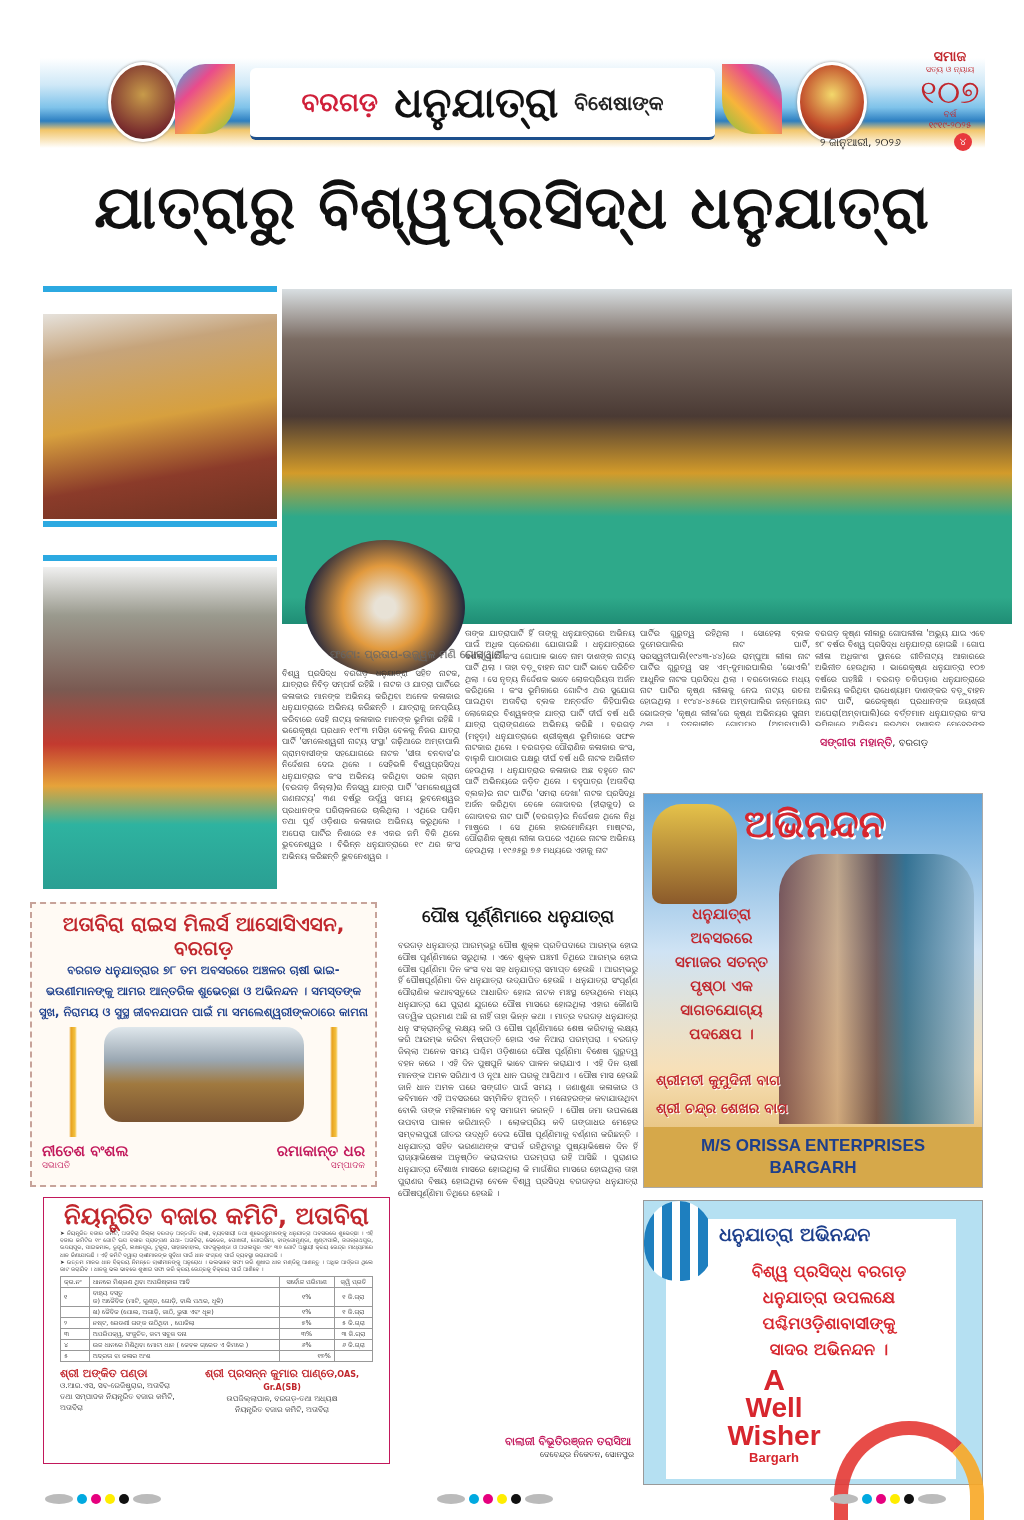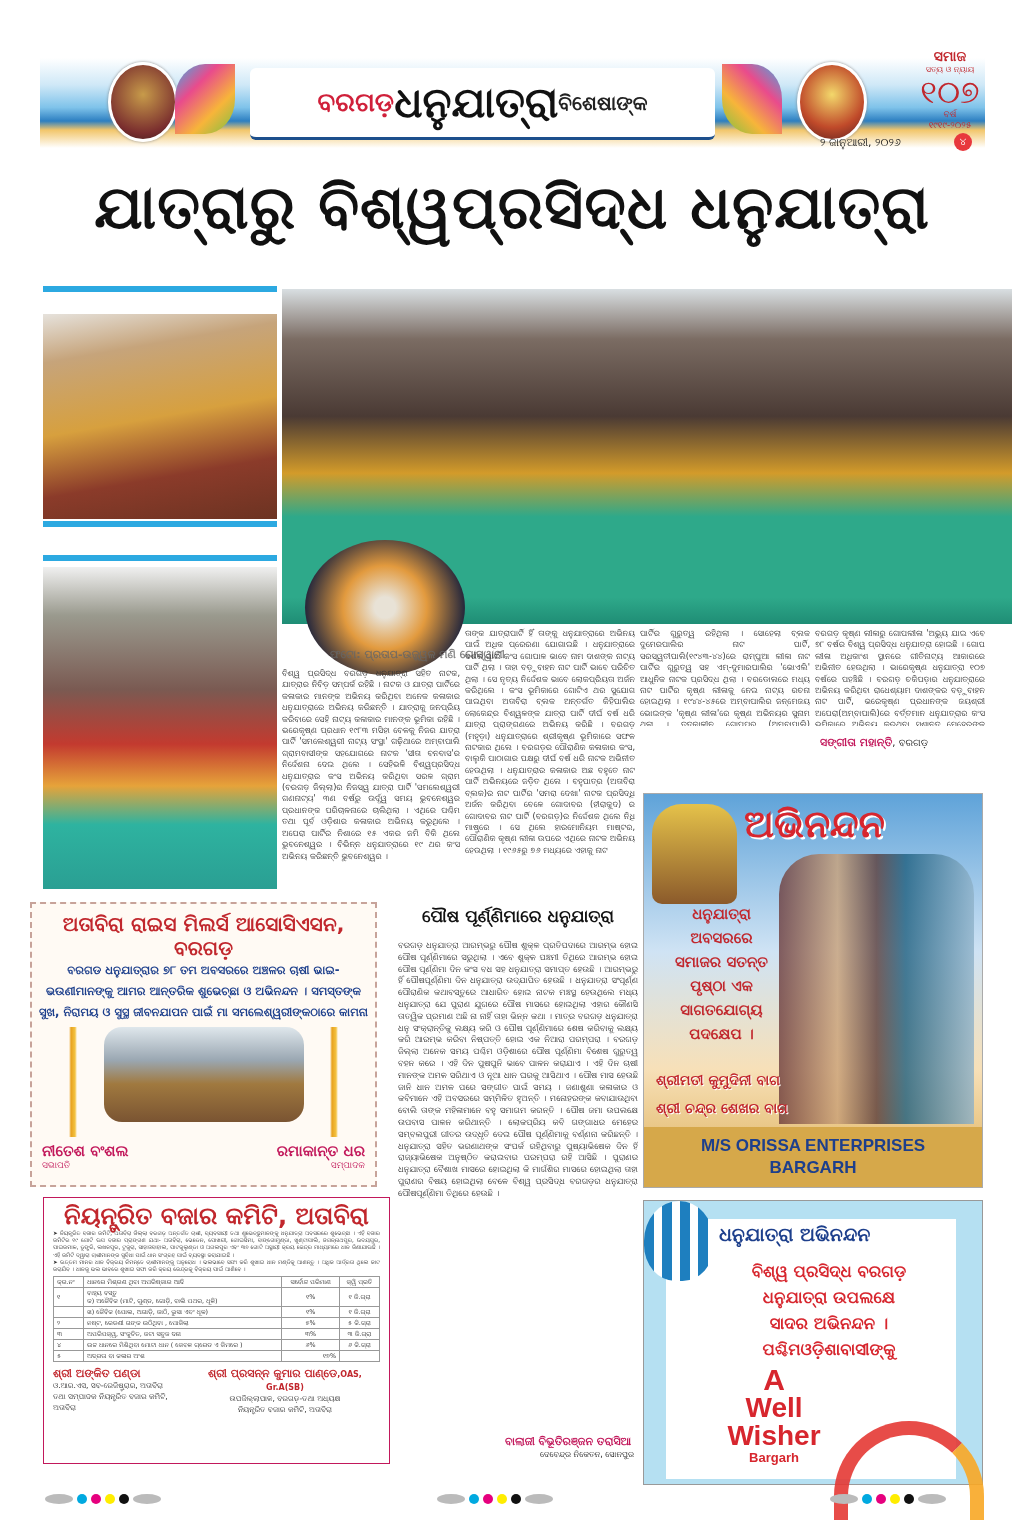--- a/index.html
+++ b/index.html
@@ -1,21 +1,21 @@
 <!DOCTYPE html>
 <html><head>
 <meta charset="utf-8">
 <style>
 *{box-sizing:border-box;margin:0;padding:0}
 body{width:1024px;height:1520px;background:#fff;font-family:"DejaVu Sans",sans-serif;color:#222;position:relative;overflow:hidden}
 .abs{position:absolute}
 
 .masthead{left:40px;top:58px;width:945px;height:90px;background:linear-gradient(#fff 0%,#cfe8f7 30%,#7fc3ea 55%,#2d7fc1 70%,#f2c66b 80%,#fff 100%)}
 .mh-circle{width:70px;height:80px;border-radius:50%;border:3px solid #fff;box-shadow:0 0 3px #888;background:radial-gradient(circle at 50% 40%,#c79b4a,#7a2e2e 70%,#3a1a1a)}
-.mh-box{left:250px;top:68px;width:465px;height:72px;background:#fff;border-radius:6px;border-bottom:3px solid #1d4f8c;display:flex;align-items:center;justify-content:center;}
+.mh-box{left:250px;top:68px;width:465px;height:72px;background:#fff;border-radius:6px;border-bottom:3px solid #1d4f8c;display:flex;align-items:center;justify-content:center;gap:16px}
 .mh-left{color:#d0203a;font-size:26px;font-weight:bold}
 .mh-center{color:#111;font-size:42px;font-weight:bold}
 .mh-right{color:#222;font-size:20px;font-weight:bold}
 .swirl{width:60px;height:70px;border-radius:50% 0 50% 0;background:linear-gradient(135deg,#3bb1e6,#e94b8c,#f7b53a,#78c043)}
 .samaj{left:900px;top:48px;width:100px;text-align:center}
 .samaj .s1{color:#c1272d;font-size:14px;font-weight:bold}
 .samaj .s2{color:#c1272d;font-size:8px}
 .samaj .s3{color:#c1272d;font-size:32px;font-weight:normal;line-height:34px}
 .samaj .s4{color:#c1272d;font-size:9px}
 .date{left:820px;top:136px;font-size:11px;color:#222}
@@ -38,21 +38,21 @@
 .ad-rice .n2{color:#c2185b;font-size:9px}
 .wheat{width:40px;height:110px;background:linear-gradient(90deg,transparent 40%,#e8a21f 45%,#f3c241 55%,transparent 60%)}
 .section-h{left:398px;top:906px;width:240px;font-size:17px;font-weight:bold;color:#111;text-align:center}
 .ad-abhi{left:643px;top:793px;width:340px;height:395px;background:linear-gradient(180deg,#5fa3d9 0%,#cfe3f4 40%,#f7e0b8 70%,#dcae55 100%);border:1px solid #aaa}
 .ad-abhi .title{position:absolute;left:100px;top:8px;color:#d7262e;font-size:38px;font-weight:bold;text-shadow:2px 2px 0 #fff}
 .ad-abhi .msg{position:absolute;left:20px;top:108px;width:115px;color:#c1272d;font-size:15px;font-weight:bold;text-align:center;line-height:24px}
 .ad-abhi .names{position:absolute;left:12px;top:272px;color:#c1272d;font-size:14px;font-weight:bold;line-height:28px;text-shadow:1px 1px 0 #fff}
 .ad-abhi .firm{position:absolute;left:0;bottom:0;width:100%;height:60px;background:#d6a84a;text-align:center;color:#1d3f8c;font-family:"Liberation Sans",sans-serif;font-weight:bold;font-size:17px;line-height:22px;padding-top:8px}
 .ad-abhi .people{position:absolute;left:135px;top:60px;width:195px;height:270px;background:linear-gradient(90deg,#6b3a3a 0%,#c9a077 30%,#5b3d3a 50%,#1e5f7f 65%,#8fb2c9 100%);border-radius:40px 40px 0 0;opacity:.8}
 .ad-abhi .king{position:absolute;left:8px;top:10px;width:85px;height:100px;border-radius:30px 30px 10px 10px;background:linear-gradient(180deg,#e5c24a,#8b5a2b)}
-.ad-market{left:43px;top:1197px;width:347px;height:267px;border:1.5px solid #c2185b;padding:4px 9px;background:#fff}
+.ad-market{left:43px;top:1197px;width:347px;height:267px;border:1.5px solid #c2185b;padding:4px 16px;background:#fff}
 .ad-market .t{color:#c1272d;font-size:24px;font-weight:bold;text-align:center}
 .ad-market .p{font-size:5.6px;line-height:7.2px;color:#333;text-align:justify}
 .ad-market table{border-collapse:collapse;width:100%;font-size:6.4px;margin-top:3px}
 .ad-market td{border:.6px solid #999;padding:1px 3px;color:#333}
 .ad-market .sig{display:flex;justify-content:space-between;margin-top:5px}
 .ad-market .sig .n{color:#c1272d;font-size:11px;font-weight:bold}
 .ad-market .sig .d{font-size:7.5px;line-height:11px;color:#333}
 .ad-well{left:643px;top:1200px;width:340px;height:285px;background:#b5e0f2;border:1px solid #999}
 .ad-well .inner{position:absolute;left:22px;top:18px;width:290px;height:260px;background:#fff}
 .ad-well .t1{position:absolute;left:75px;top:22px;color:#1d3f8c;font-size:19px;font-weight:bold}
@@ -222,22 +222,22 @@
 </div>
 
 <div class="abs ad-well">
   <div class="inner"></div>
   <div class="balloon"></div>
   <div class="rainbow"></div>
   <div class="t1">ଧନୁଯାତ୍ରା ଅଭିନନ୍ଦନ</div>
   <div class="t2">
     <div>ବିଶ୍ୱ ପ୍ରସିଦ୍ଧ ବରଗଡ଼</div>
     <div>ଧନୁଯାତ୍ରା ଉପଲକ୍ଷେ</div>
+    <div>ପଶ୍ଚିମଓଡ଼ିଶାବାସୀଙ୍କୁ</div>
     <div>ସାଦର ଅଭିନନ୍ଦନ ।</div>
-    <div>ପଶ୍ଚିମଓଡ଼ିଶାବାସୀଙ୍କୁ</div>
   </div>
   <div class="en">
     <div class="a">A</div>
     <div class="w">Well</div>
     <div class="w">Wisher</div>
     <div class="s">Bargarh</div>
   </div>
 </div>
 
 <div class="abs reg-dots" style="left:45px;top:1494px">

